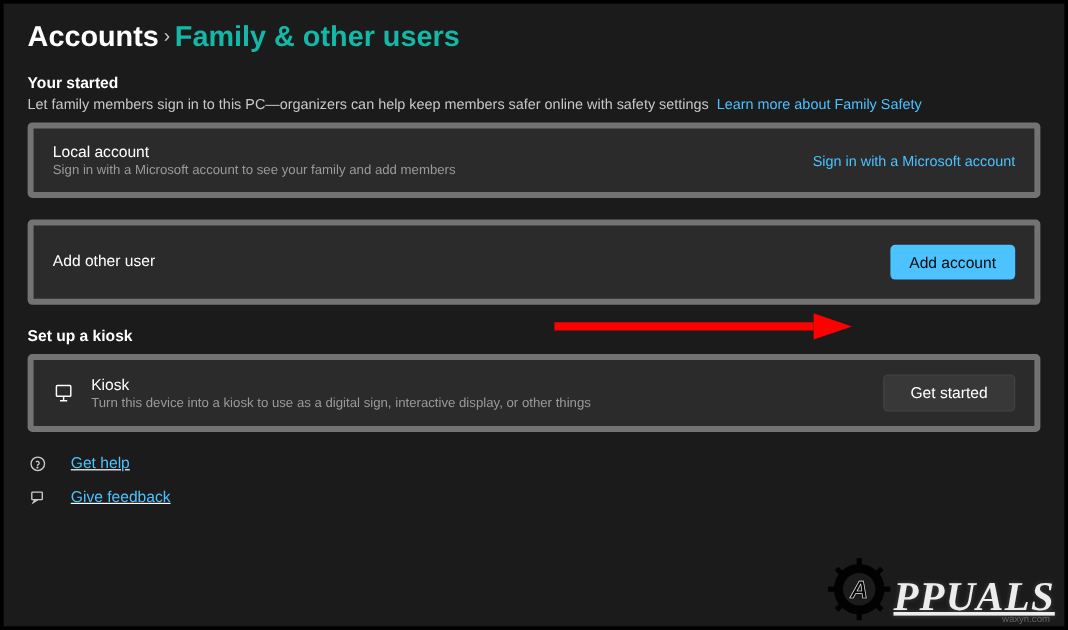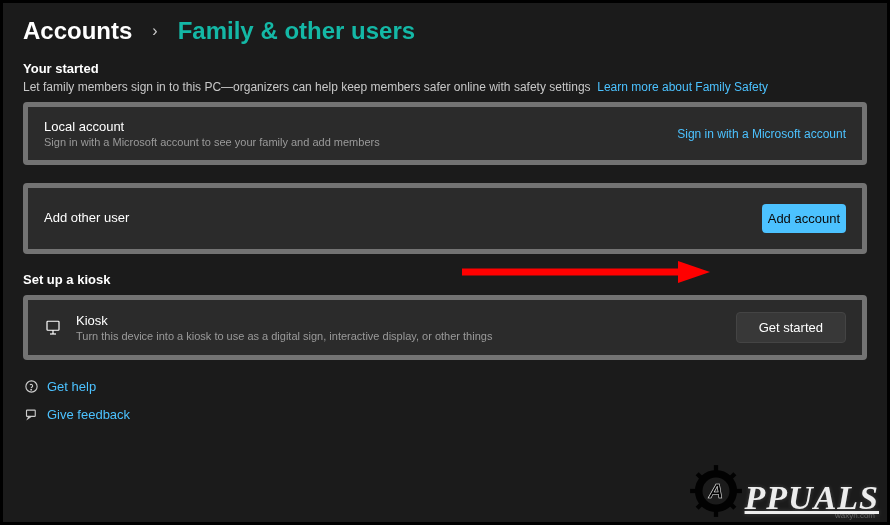--- a/index.html
+++ b/index.html
@@ -9,21 +9,21 @@
       background: #1b1b1b;
       color: #ffffff;
       padding: 14px 20px 10px 20px;
       position: relative;
       border: 3px solid #000;
       overflow: hidden;
     }
     .breadcrumb {
       display: flex;
       align-items: center;
-      gap: 20px;
+      gap: 4px;
       margin-bottom: 16px;
     }
     .breadcrumb .parent {
       font-size: 24px;
       font-weight: 600;
       color: #ffffff;
     }
     .breadcrumb .chevron {
       font-size: 16px;
       color: #cccccc;
@@ -76,42 +76,42 @@
       display: flex;
       align-items: center;
       justify-content: center;
       color: #ffffff;
     }
     .btn-primary {
       background: #4cc2ff;
       color: #0a0a0a;
       border: none;
       border-radius: 4px;
-      padding: 7px 6px;
+      padding: 7px 16px;
       font-size: 13px;
       cursor: pointer;
       text-align: center;
     }
     .btn-secondary {
       background: #383838;
       color: #ffffff;
       border: 1px solid #444;
       border-radius: 4px;
       padding: 7px 22px;
       font-size: 13px;
       cursor: pointer;
     }
     .footer-links {
       margin-top: 14px;
     }
     .footer-links .row {
       display: flex;
-      align-items: center;
-      gap: 8px;
+      gap: 20px;
       margin-bottom: 12px;
+      text-decoration: underline;
     }
     .footer-links .row .icon {
       width: 16px; height: 16px;
       display: flex; align-items: center; justify-content: center;
       color: #cccccc;
       font-size: 14px;
     }
     .footer-links .row a {
       color: #4cc2ff;
       font-size: 13px;

